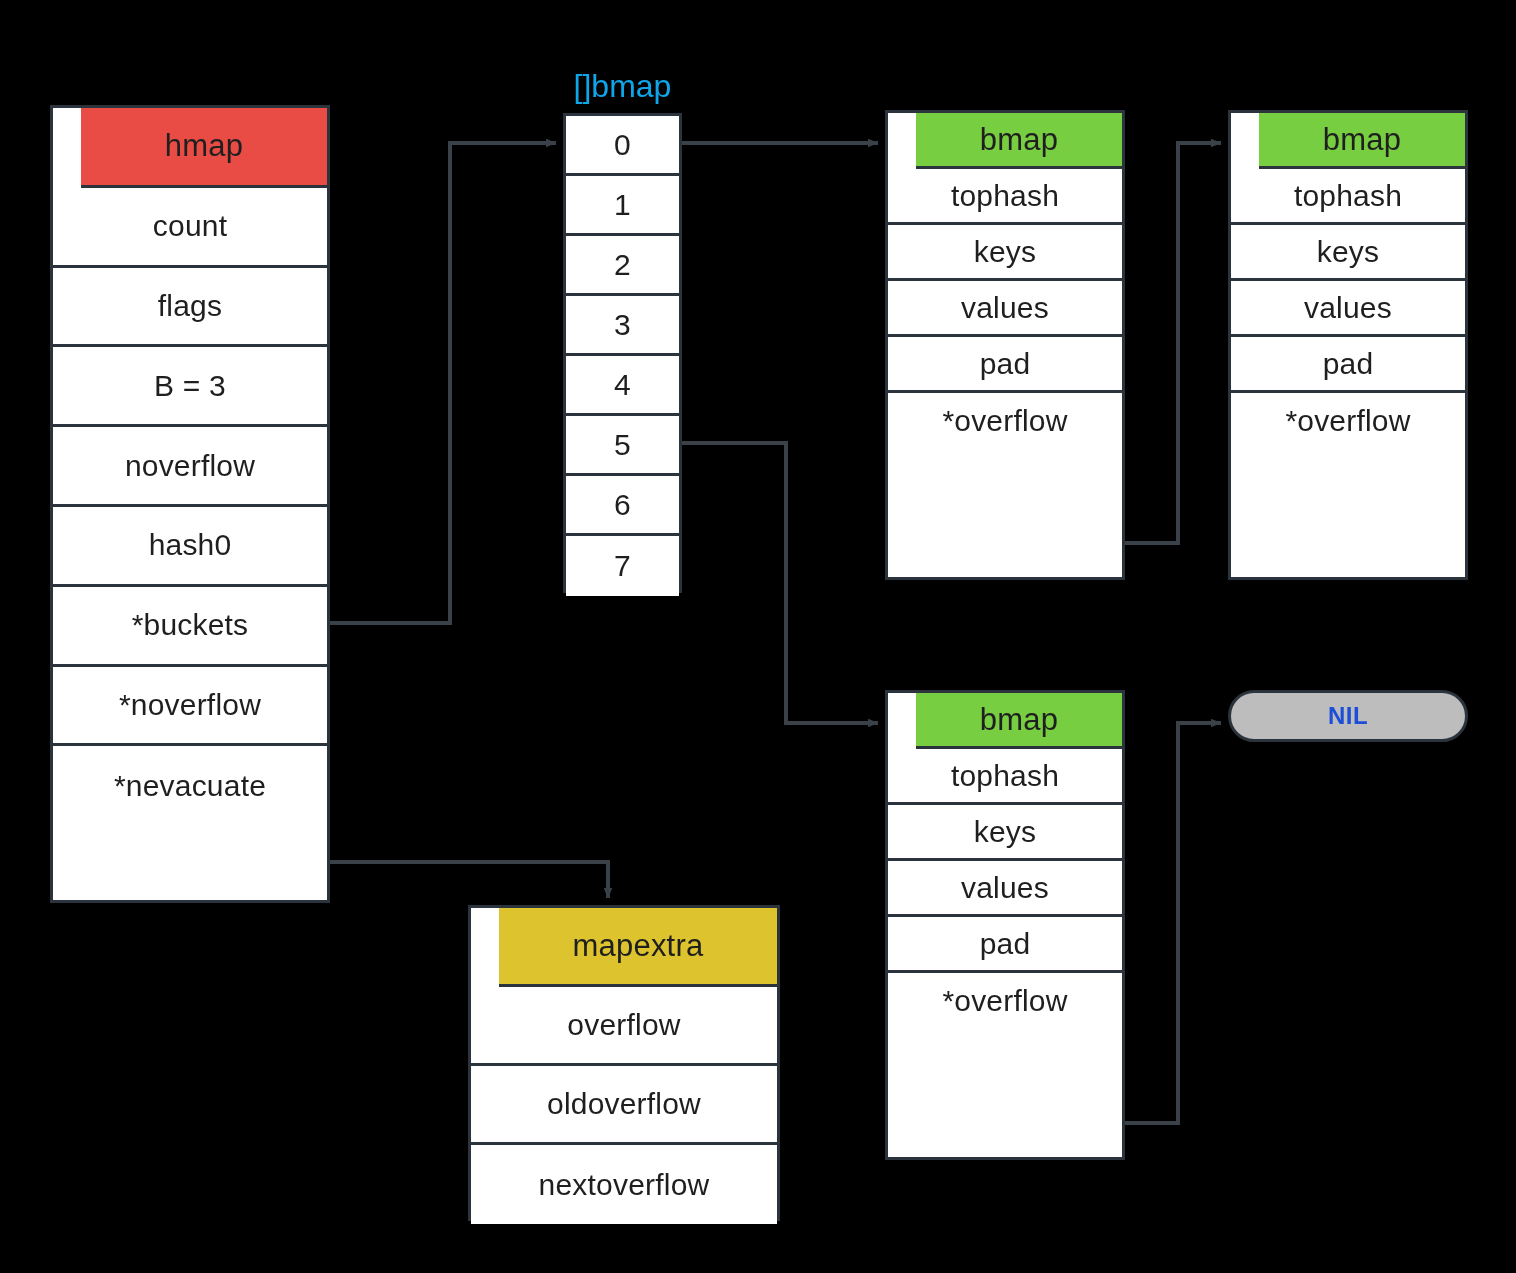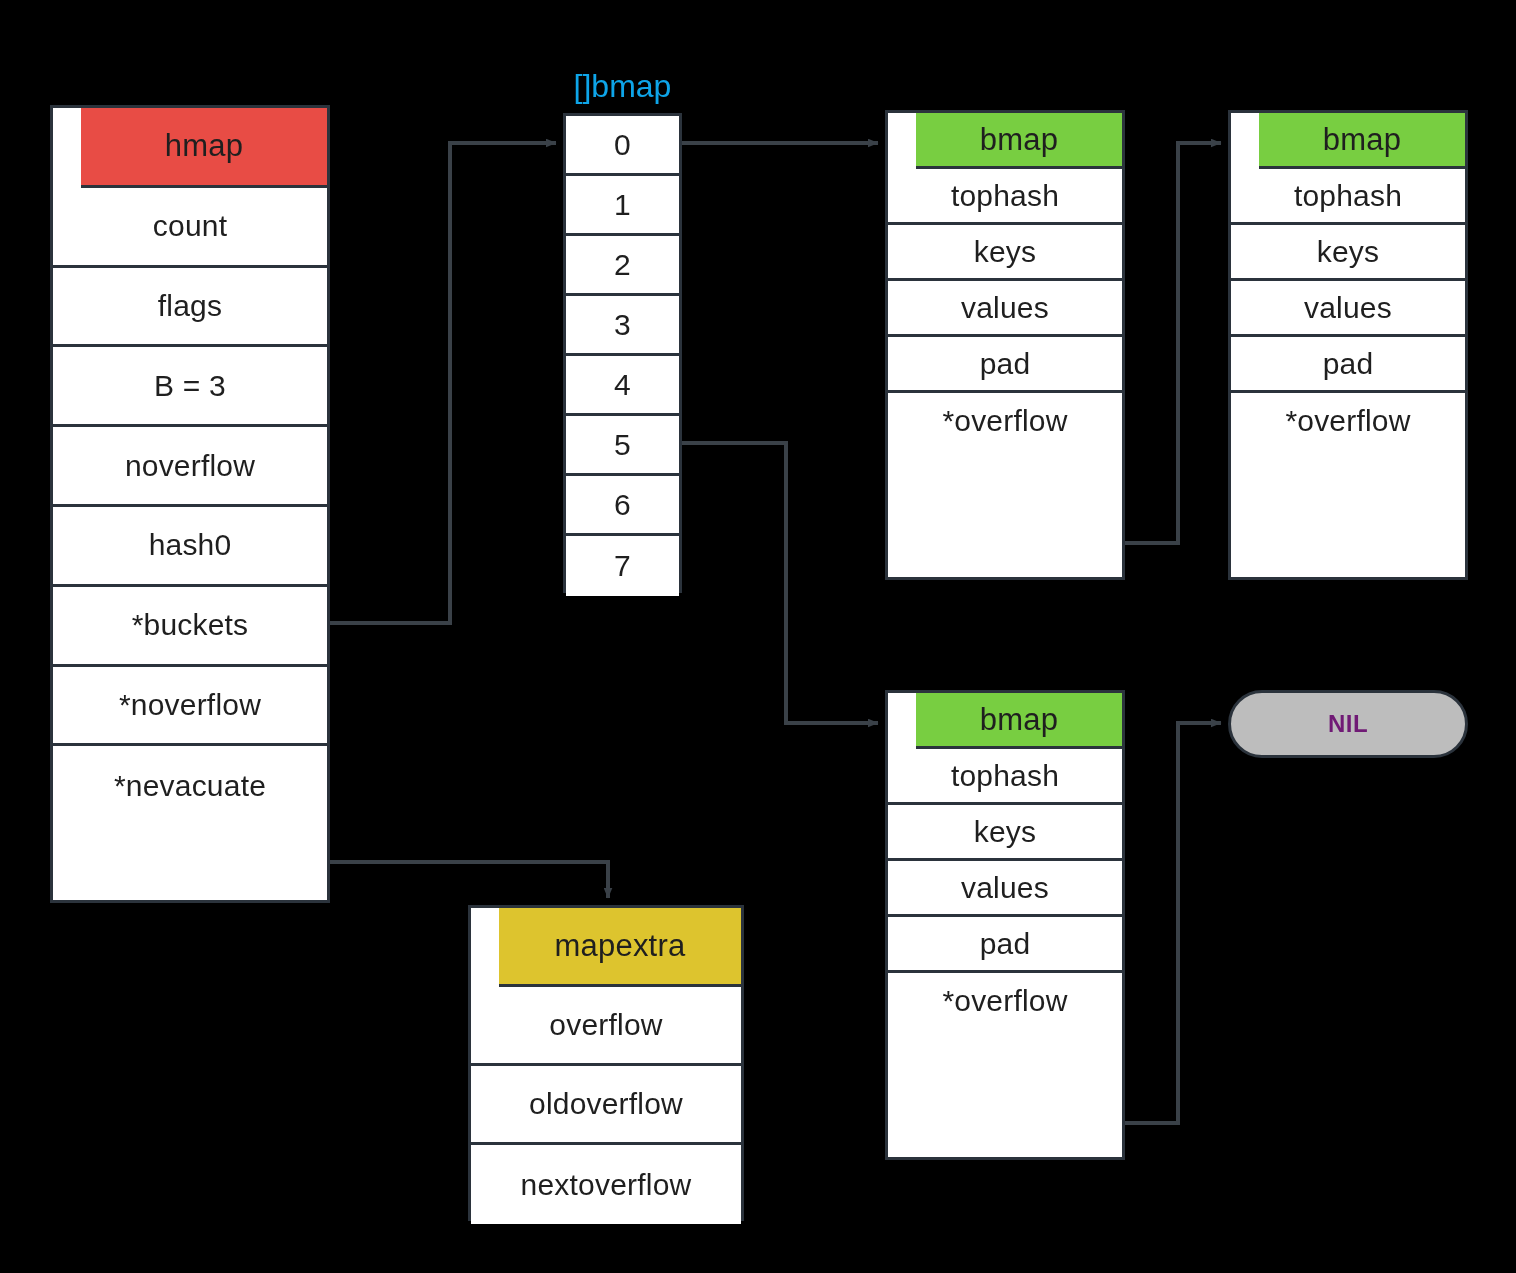--- a/index.html
+++ b/index.html
@@ -31,28 +31,28 @@
       color:#0ea5e9;font-size:32px;white-space:nowrap;}
 
   
   .bmap{width:240px;height:470px;}
   .bmap .row{height:56px;}
   #bmap-1{left:885px;top:110px;}
   #bmap-2{left:1228px;top:110px;}
   #bmap-3{left:885px;top:690px;}
 
   
-  #mapextra{left:468px;top:905px;width:276px;height:316px;text-align:right;}
+  #mapextra{left:468px;top:905px;width:312px;height:316px;text-align:right;}
   #mapextra .row{height:79px;}
 
   
-  #nil-node{position:absolute;left:1228px;top:690px;width:240px;height:68px;
+  #nil-node{position:absolute;left:1228px;top:690px;width:240px;height:52px;
       box-sizing:border-box;border:3px solid #2b333c;border-radius:34px;background:#bdbdbd;
       display:flex;align-items:center;justify-content:center;
-      color:#701a75;font-size:24px;font-weight:bold;letter-spacing:.5px;}
+      color:#1d4ed8;font-size:24px;font-weight:bold;letter-spacing:.5px;}
 </style>
 </head>
 <body>
 
 <div id="stage">
 
   <svg class="wires" viewBox="0 0 1516 1273">
     <defs>
       <marker id="ah" markerWidth="11" markerHeight="9" refX="10.5" refY="4.5" orient="auto" markerUnits="userSpaceOnUse">
         <path d="M0,0 L11,4.5 L0,9 z" fill="#3a4148"></path>

